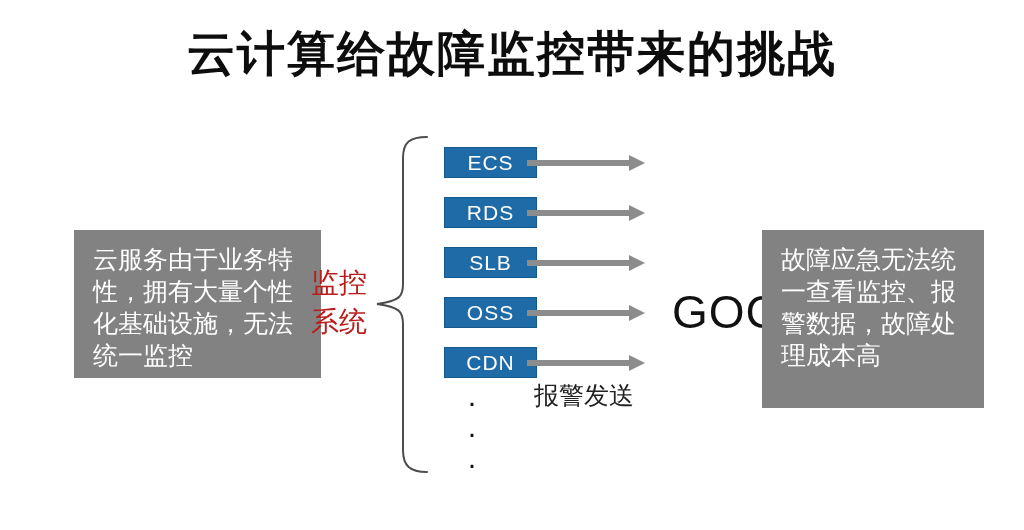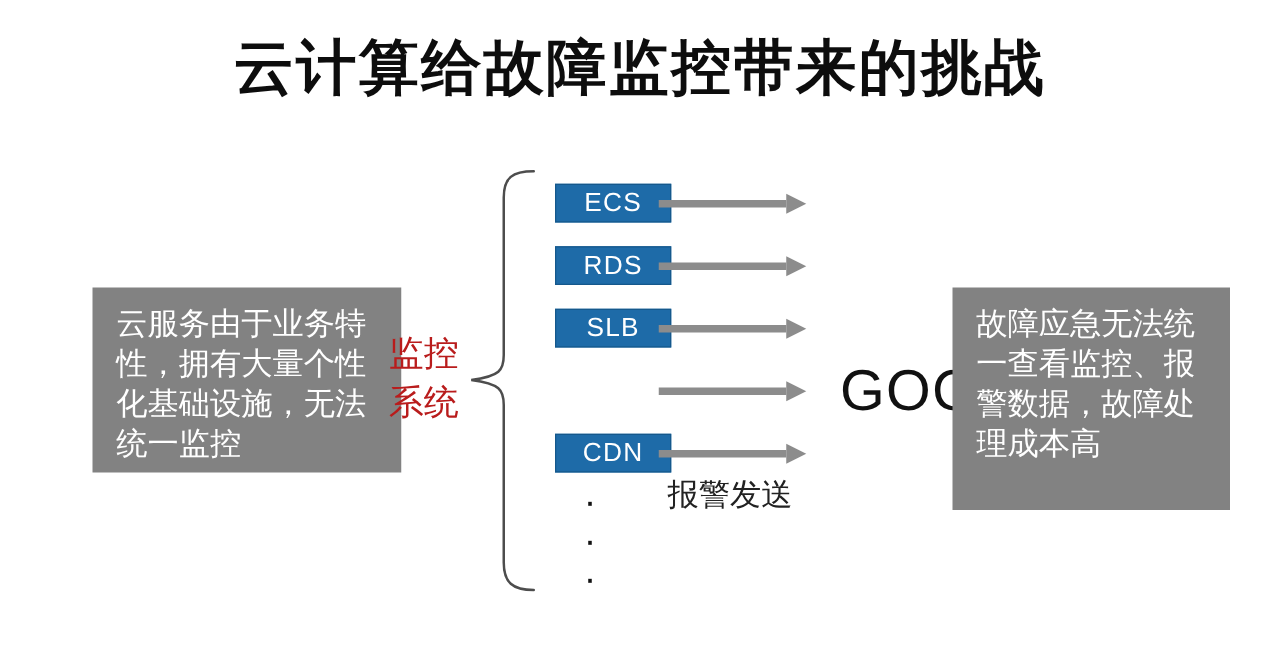--- a/index.html
+++ b/index.html
@@ -124,20 +124,21 @@
   <div class="monitor-label">监控
 系统</div>
 
   <svg class="brace" width="56" height="346" viewBox="0 0 56 346">
     <path d="M 53 5 C 36 5, 29 10, 29 26 L 29 152 C 29 164, 26 169, 3 172 C 26 175, 29 180, 29 192 L 29 318 C 29 334, 36 340, 53 340" fill="none" stroke="#4d4d4d" stroke-width="2" stroke-linecap="round"></path>
   </svg>
 
   <div class="service-box" style="top:147px">ECS</div>
   <div class="service-box" style="top:247px">SLB</div>
   <div class="service-box" style="top:197px">RDS</div>
+  <div class="service-box" style="top:297px">OSS</div>
   <div class="service-box" style="top:347px">CDN</div>
 
   <div class="flow-arrow" style="top:154px">
     <span class="shaft"></span>
     <span class="head"></span>
   </div>
   <div class="flow-arrow" style="top:204px">
     <span class="shaft"></span>
     <span class="head"></span>
   </div>

